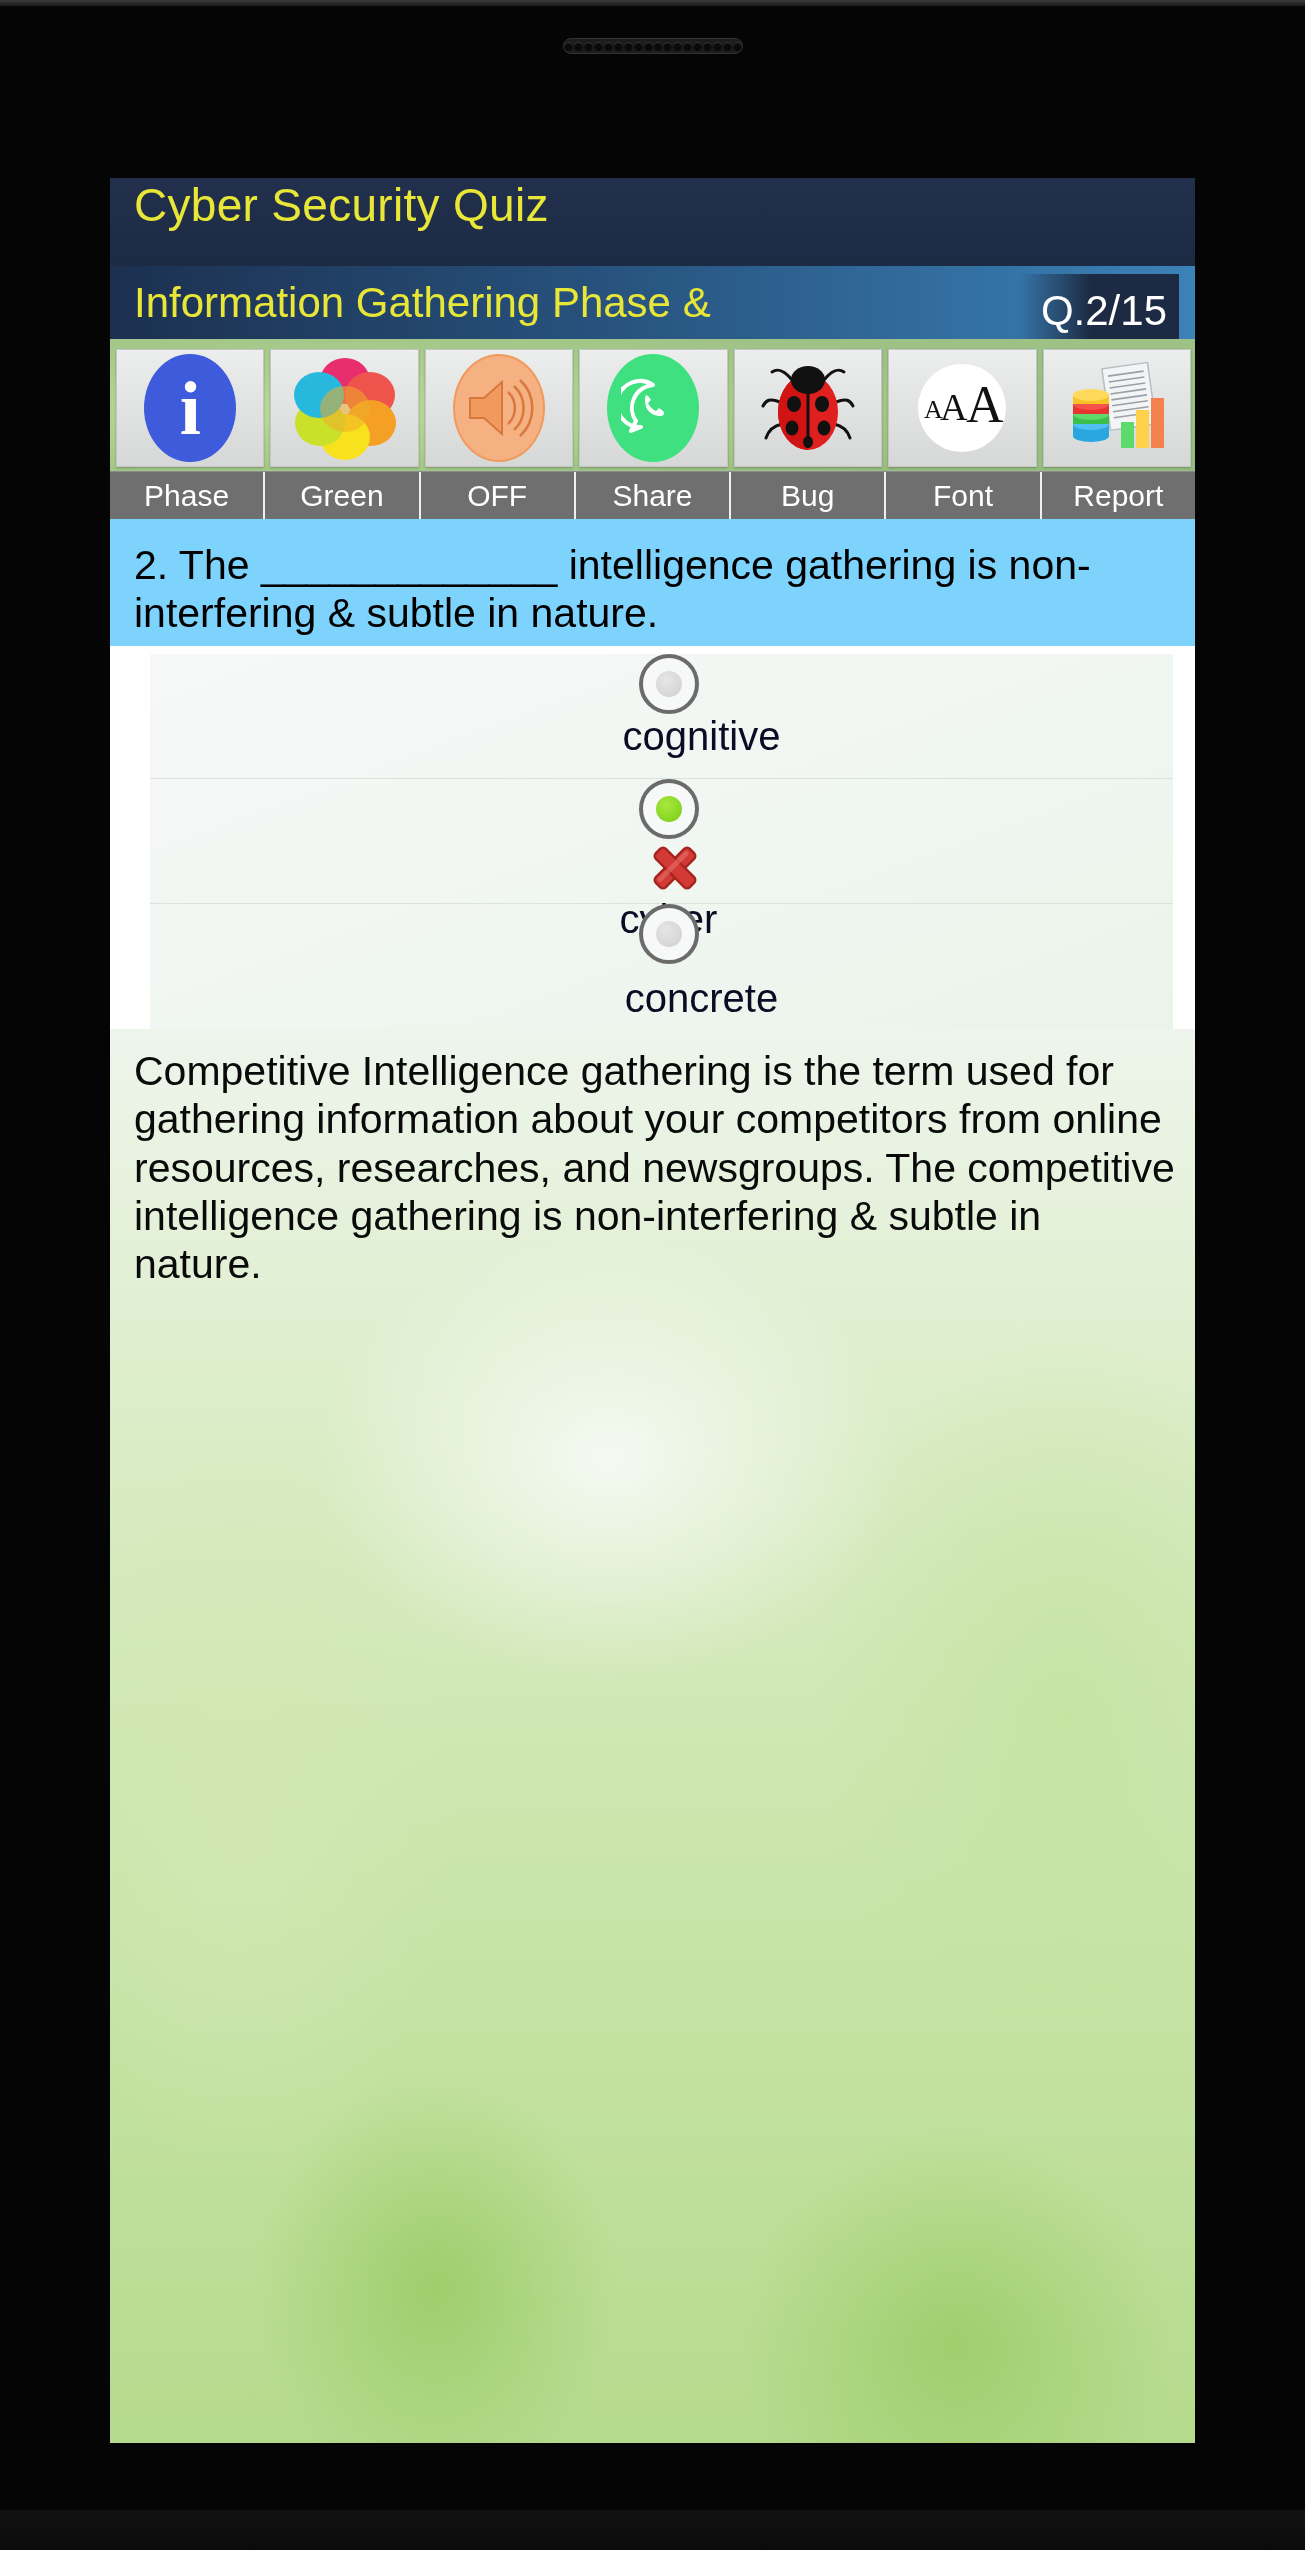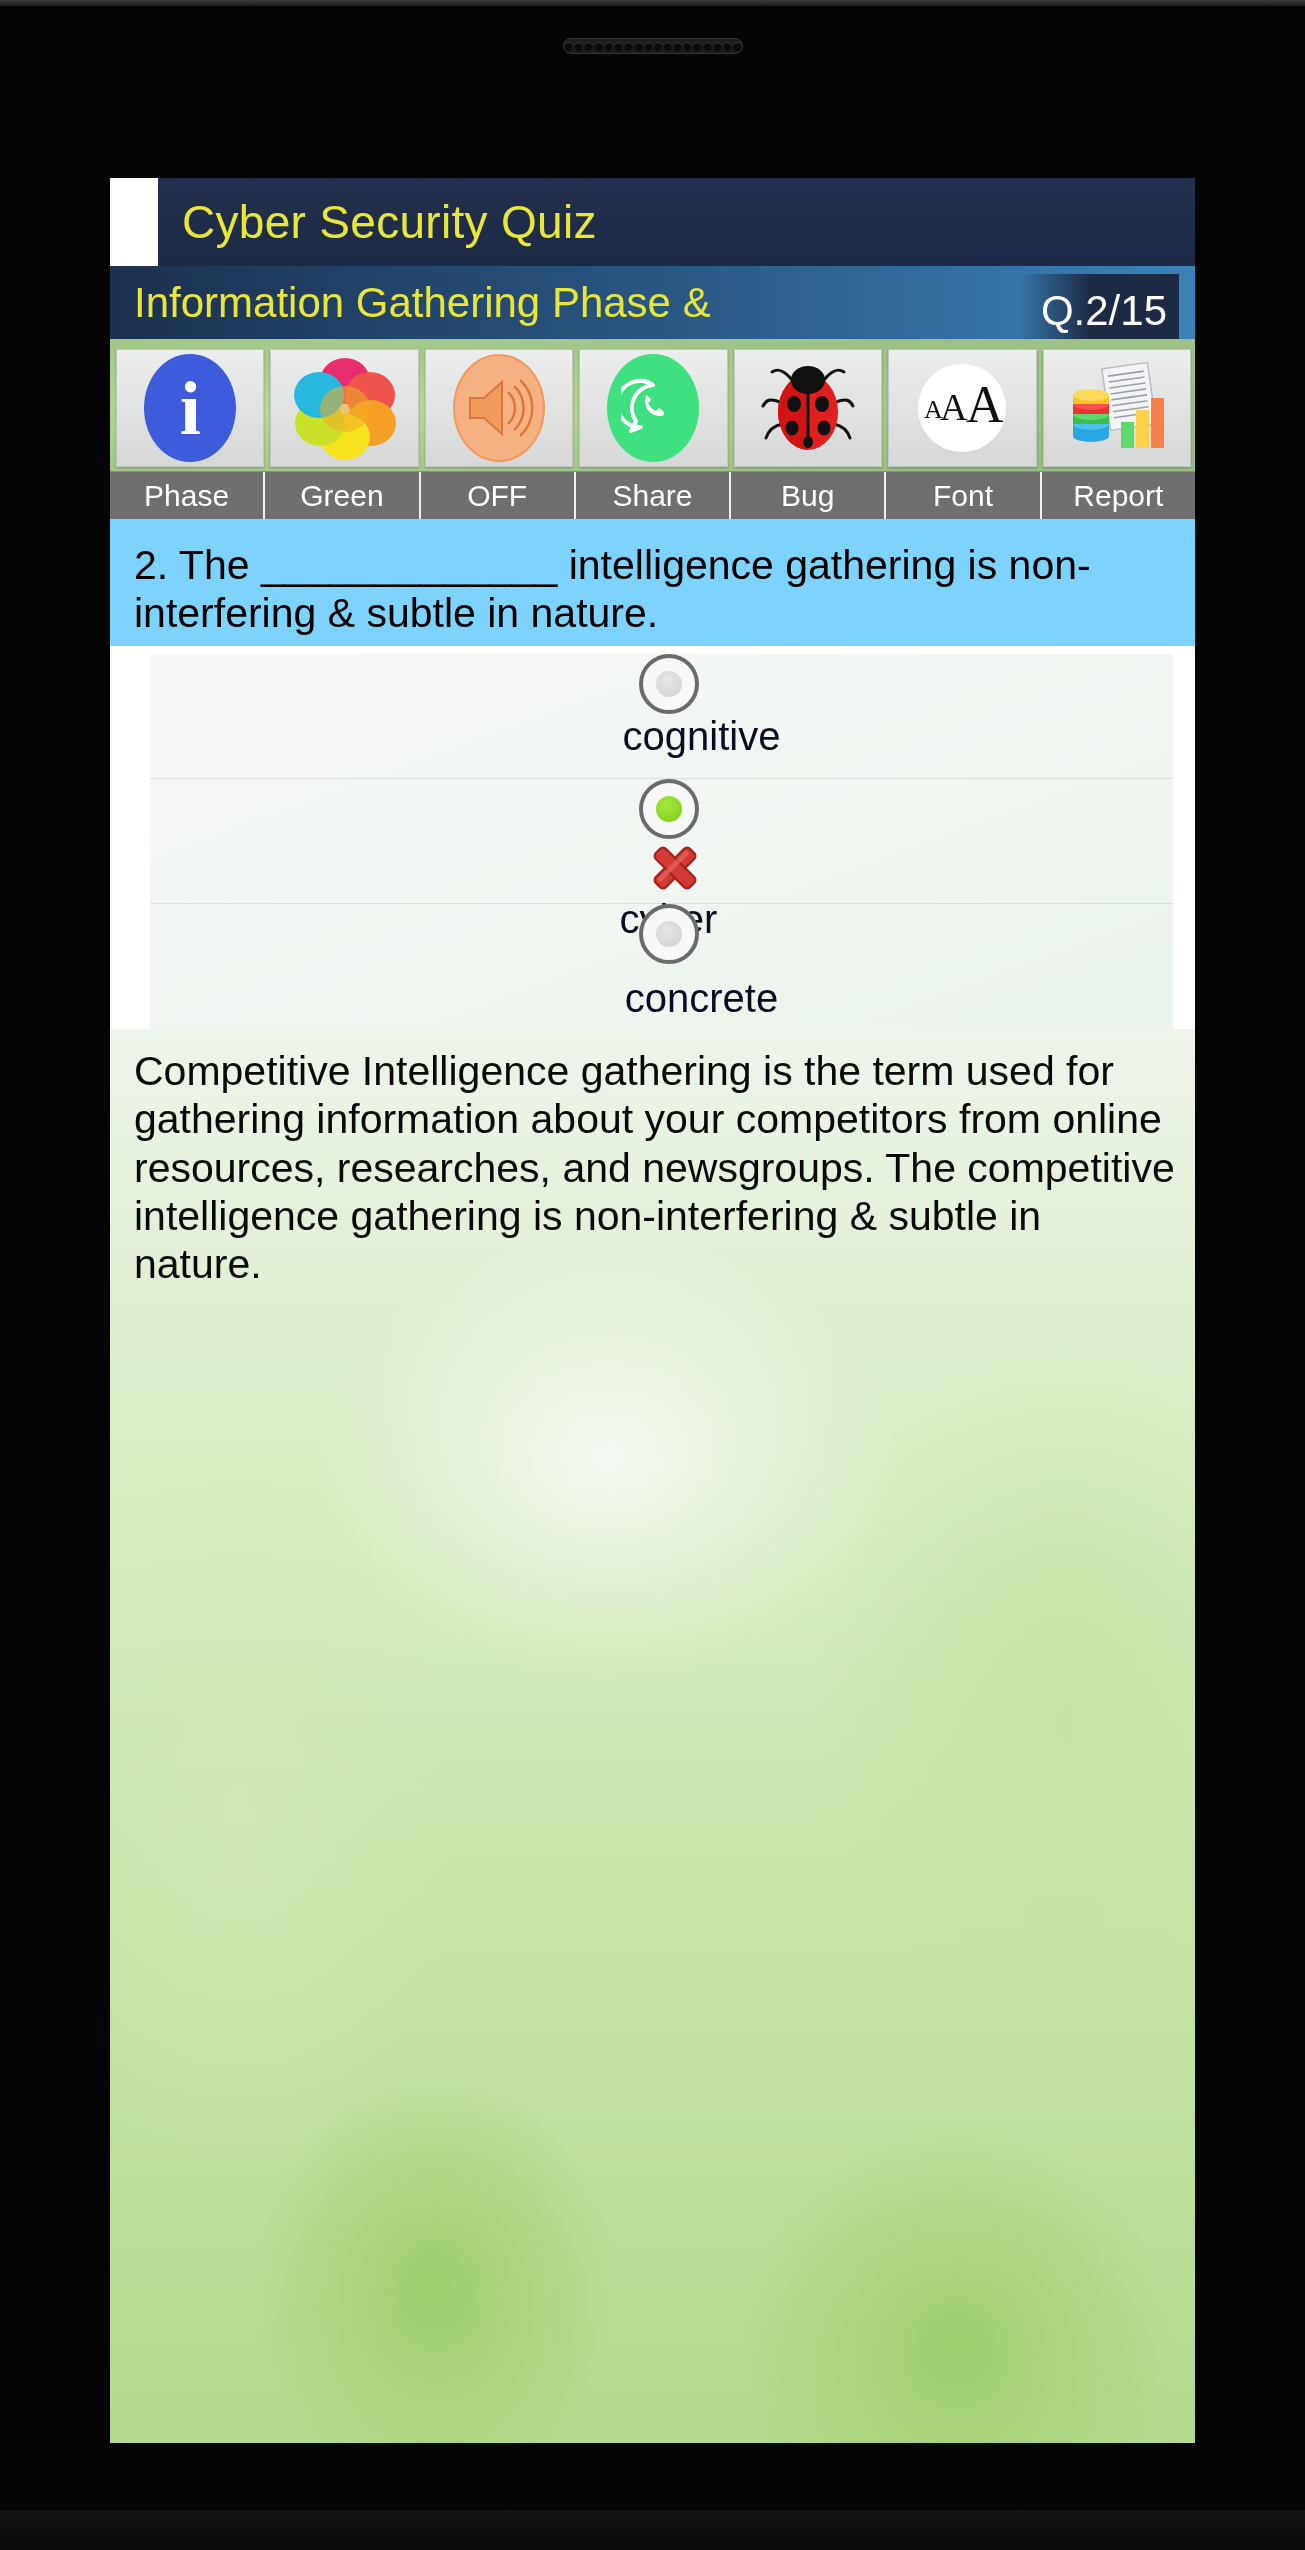--- a/index.html
+++ b/index.html
@@ -51,21 +51,21 @@
     width: 1085px; height: 2265px;
     overflow: hidden;
     background: #ffffff;
   }
 
   
   #title-bar {
     position: relative;
     height: 88px;
     background: linear-gradient(to bottom, #22304d, #1d2a44);
-    display: flex; align-items: center; margin-left: 48px;
+    display: flex; align-items: flex-start;
   }
   #app-title {
     color: #e8e637;
     font-size: 46px;
     font-weight: normal;
     padding-left: 24px;
     letter-spacing: 0.3px;
     white-space: nowrap;
   }
 

